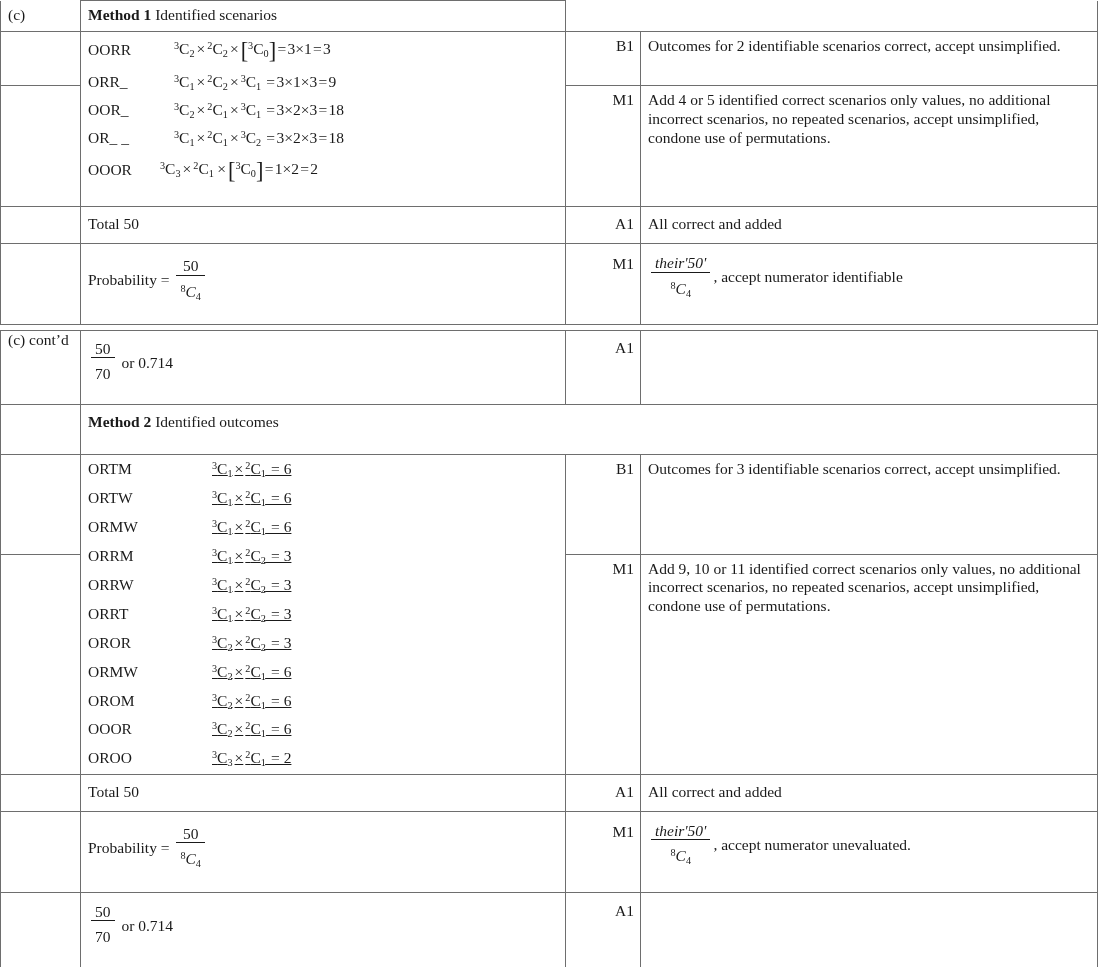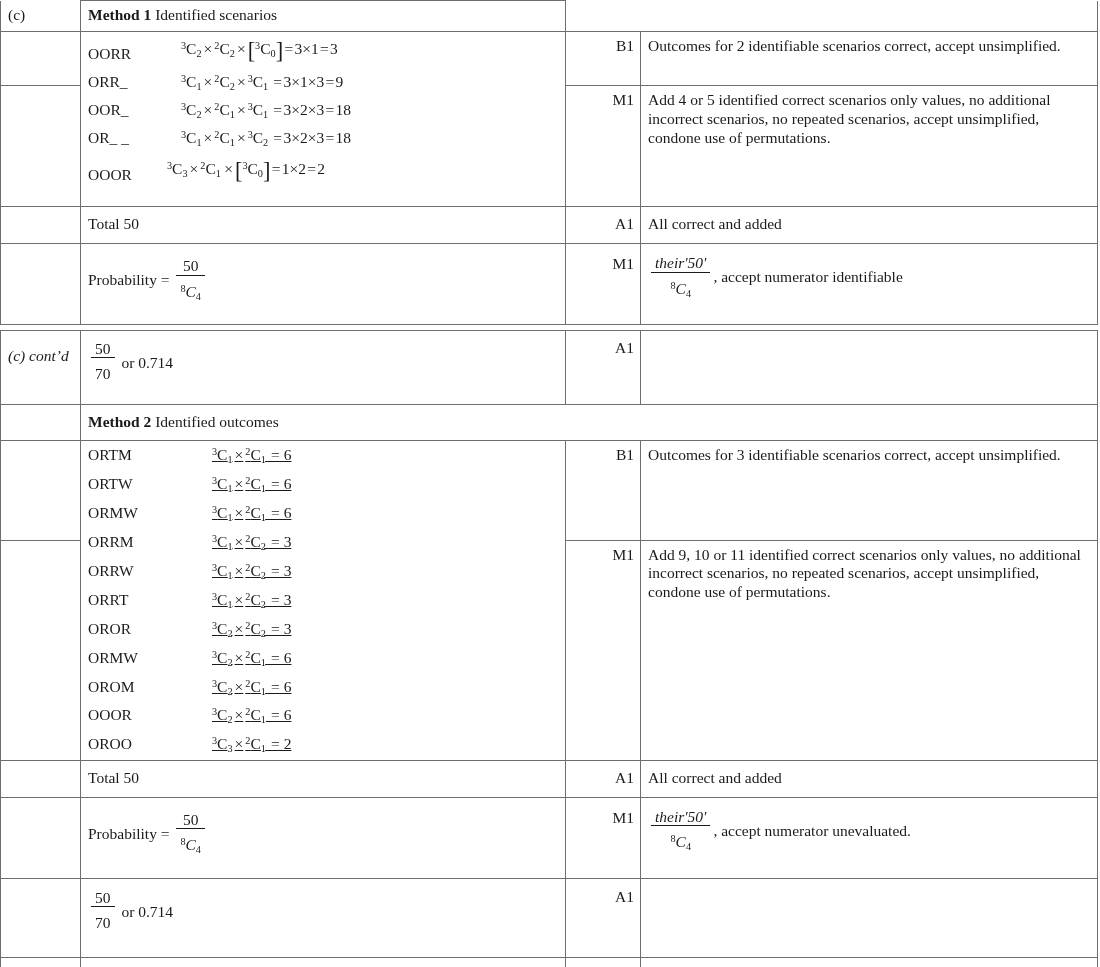--- a/index.html
+++ b/index.html
@@ -66,23 +66,22 @@
     text-align: center;
     line-height: 1.05;
     margin: 0 3px;
   }
   .frac > .num { display: block; padding: 0 4px; }
   .frac > .den { display: block; padding: 8px 4px; border-top: 1px solid #1a1a1a; }
 
   
   .scn-row {
     display: flex;
-    align-items: flex-end;
+    align-items: center;
     margin: 0 0 9px 0;
-    gap: 7px;
   }
   .scn-row:last-child { margin-bottom: 16px; }
   .scn-label { width: 86px; flex: 0 0 86px; white-space: pre; }
   .scn-label.tight { width: 72px; flex: 0 0 72px; }
   .scn-expr { flex: 1 1 auto; }
 
   
   .out-row {
     display: flex;
     align-items: flex-start;
@@ -207,39 +206,39 @@
   <table class="ms">
     <colgroup>
       <col class="col-q">
         <col class="col-body">
         <col class="col-mark">
         <col class="col-note">
     </colgroup>
 
     <tbody>
         <tr>
-      <td class="q-cell" style="border-top:1px solid #6e6e6e;padding-top:16px;font-style:italic;">
+      <td class="q-cell" style="border-top:1px solid #6e6e6e;padding-top:0;">
         <span>(c) cont’d</span>
       </td>
       <td style="border-left:none;">
         <div class="frac-line math" style="padding-top:5px;padding-bottom:8px;">
           <span class="frac">
             <span class="num">50</span>
             <span class="den">70</span>
           </span>
           <span>or  0.714</span>
         </div>
       </td>
       <td class="mark-cell" style="padding-top:8px;"><span>A1</span></td>
       <td class="note-cell"><span></span></td>
     </tr>
 
     <tr>
       <td class="q-cell-plain" style="border-right:1px solid #6e6e6e;"></td>
-      <td colspan="3" style="border-left:none;padding-top:8px;padding-bottom:8px;">
+      <td colspan="3" style="border-left:none;padding-top:8px;padding-bottom:22px;">
         <span class="bold">Method 2</span><span> Identified outcomes</span>
       </td>
     </tr>
 
     <tr>
       <td class="q-cell-plain" style="border-right:1px solid #6e6e6e;"></td>
       <td rowspan="2" class="cell-pad-more">
 
         <div class="out-row">
           <span class="out-label">ORTM</span>

